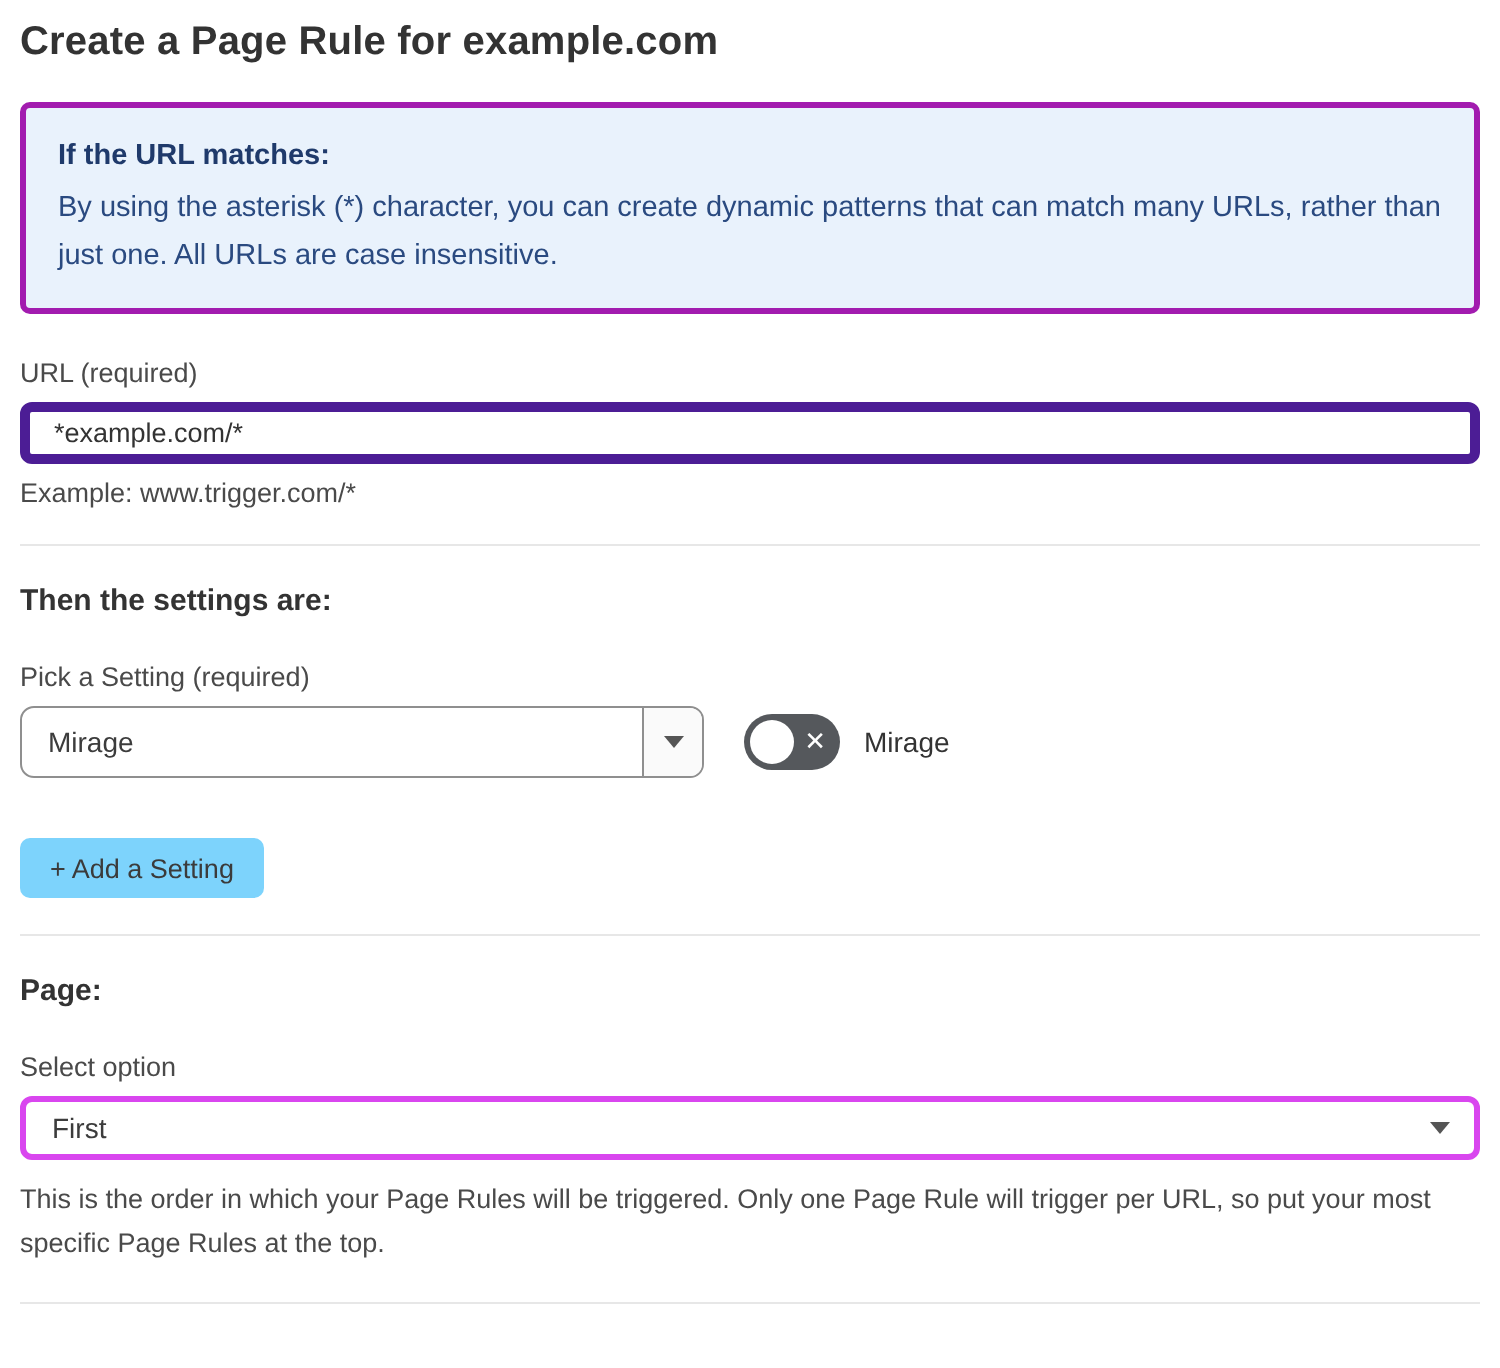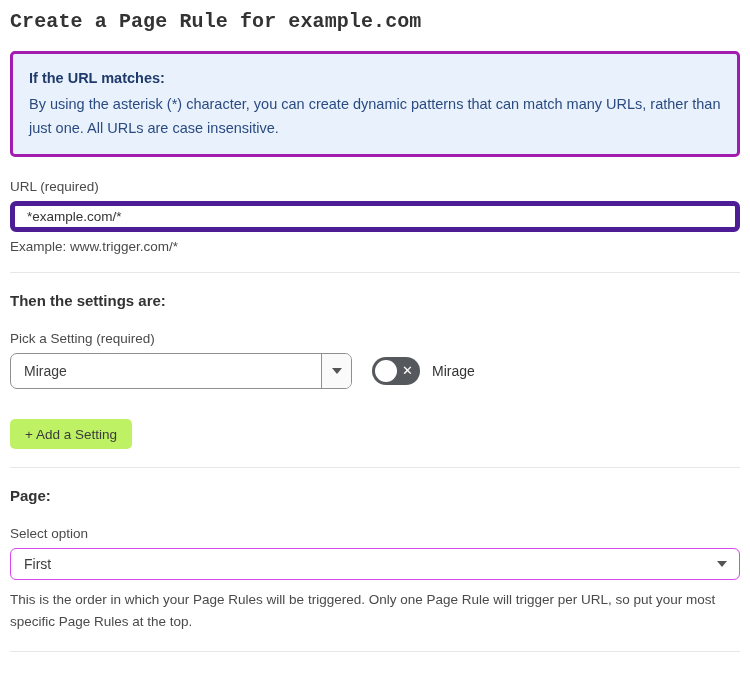--- a/index.html
+++ b/index.html
@@ -13,21 +13,20 @@
   }
   .container { padding: 8px 10px 10px 10px; }
 
   
   .page-title {
     font-size: 20px;
     font-weight: 700;
     color: #333333;
     margin-top: 2px;
     letter-spacing: 0.1px;
-    font-family: Liberation Mono, monospace;
   }
 
   
   .info-box {
     margin-top: 18px;
     background: #e9f2fc;
     border: 3px solid #a21caf;
     border-radius: 5px;
     padding: 12px 16px 14px 16px;
     color: #2a4a80;
@@ -164,29 +163,29 @@
     align-items: center;
     justify-content: center;
     border: none;
     border-radius: 5px;
     font-family: "Liberation Sans", "DejaVu Sans", sans-serif;
     font-size: 13.5px;
     cursor: pointer;
     padding: 0 15px;
     height: 30px;
   }
-  .btn-gray { background: #bef264; color: #3b3b3b; }
+  .btn-gray { background: #7dd3fc; color: #3b3b3b; }
   .add-setting-btn { margin-top: 30px; }
 
   
   .select-box {
     position: relative;
     width: 100%;
     height: 32px;
-    border: 1px solid #d946ef;
+    border: 3px solid #d946ef;
     border-radius: 6px;
     background: #ffffff;
     display: flex;
     align-items: center;
     padding: 0 13px;
     font-size: 14px;
     color: #3c3c3c;
     cursor: pointer;
   }
   .select-box .tri-down { position: absolute; right: 12px; }

